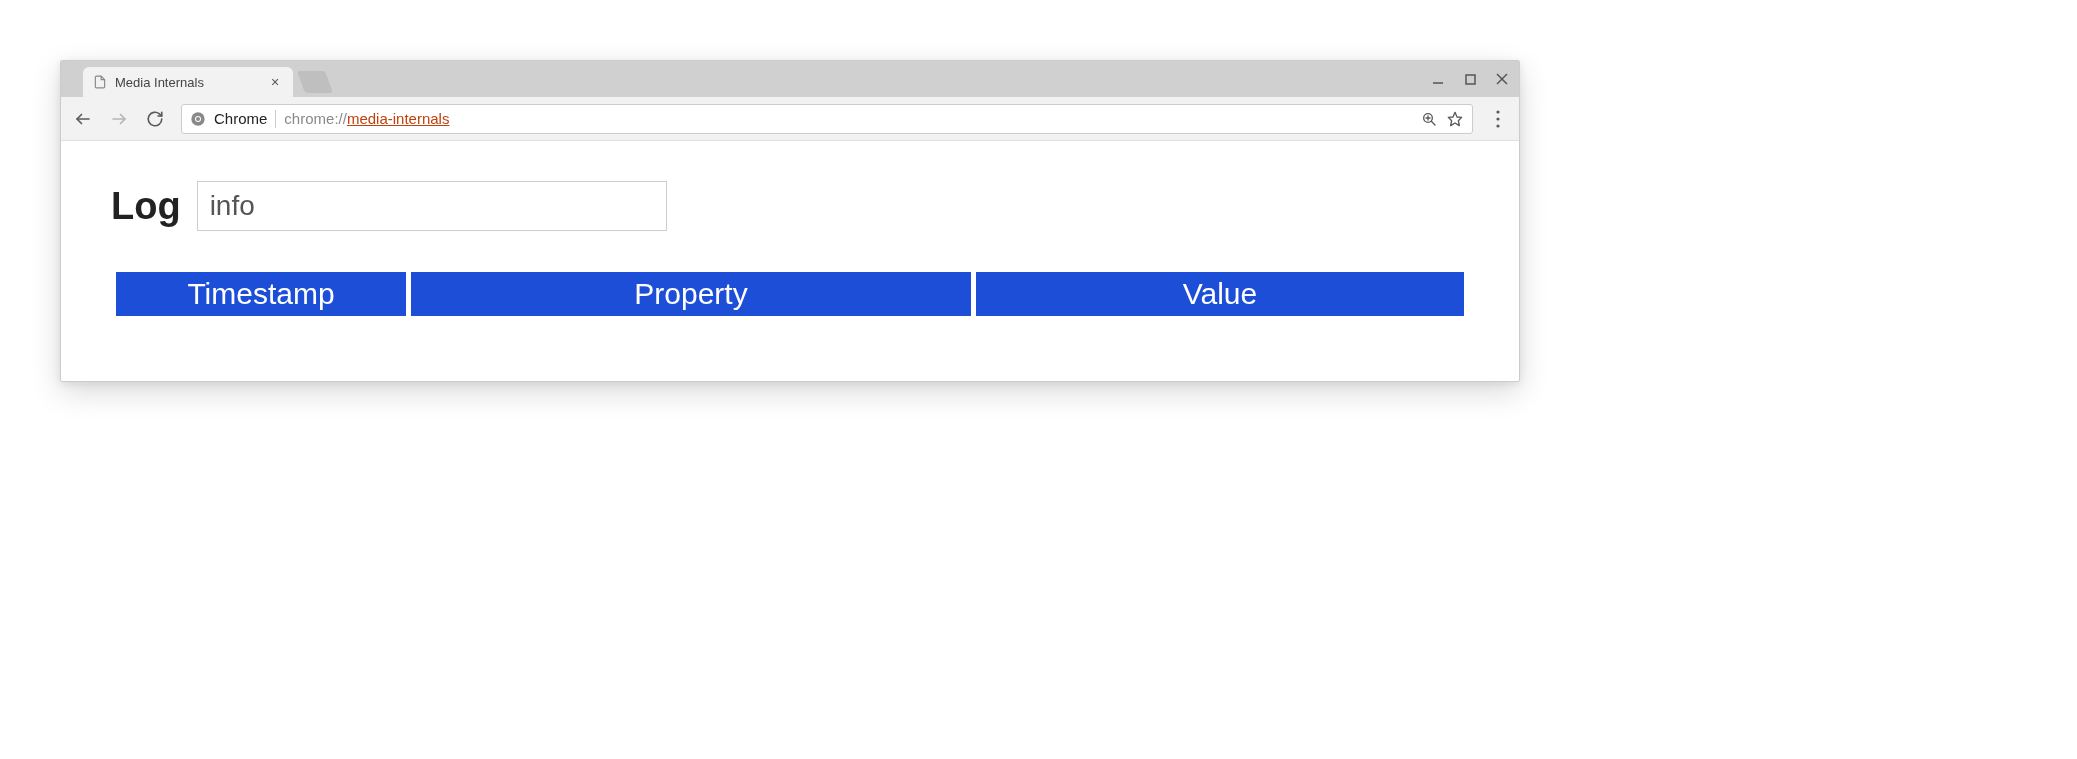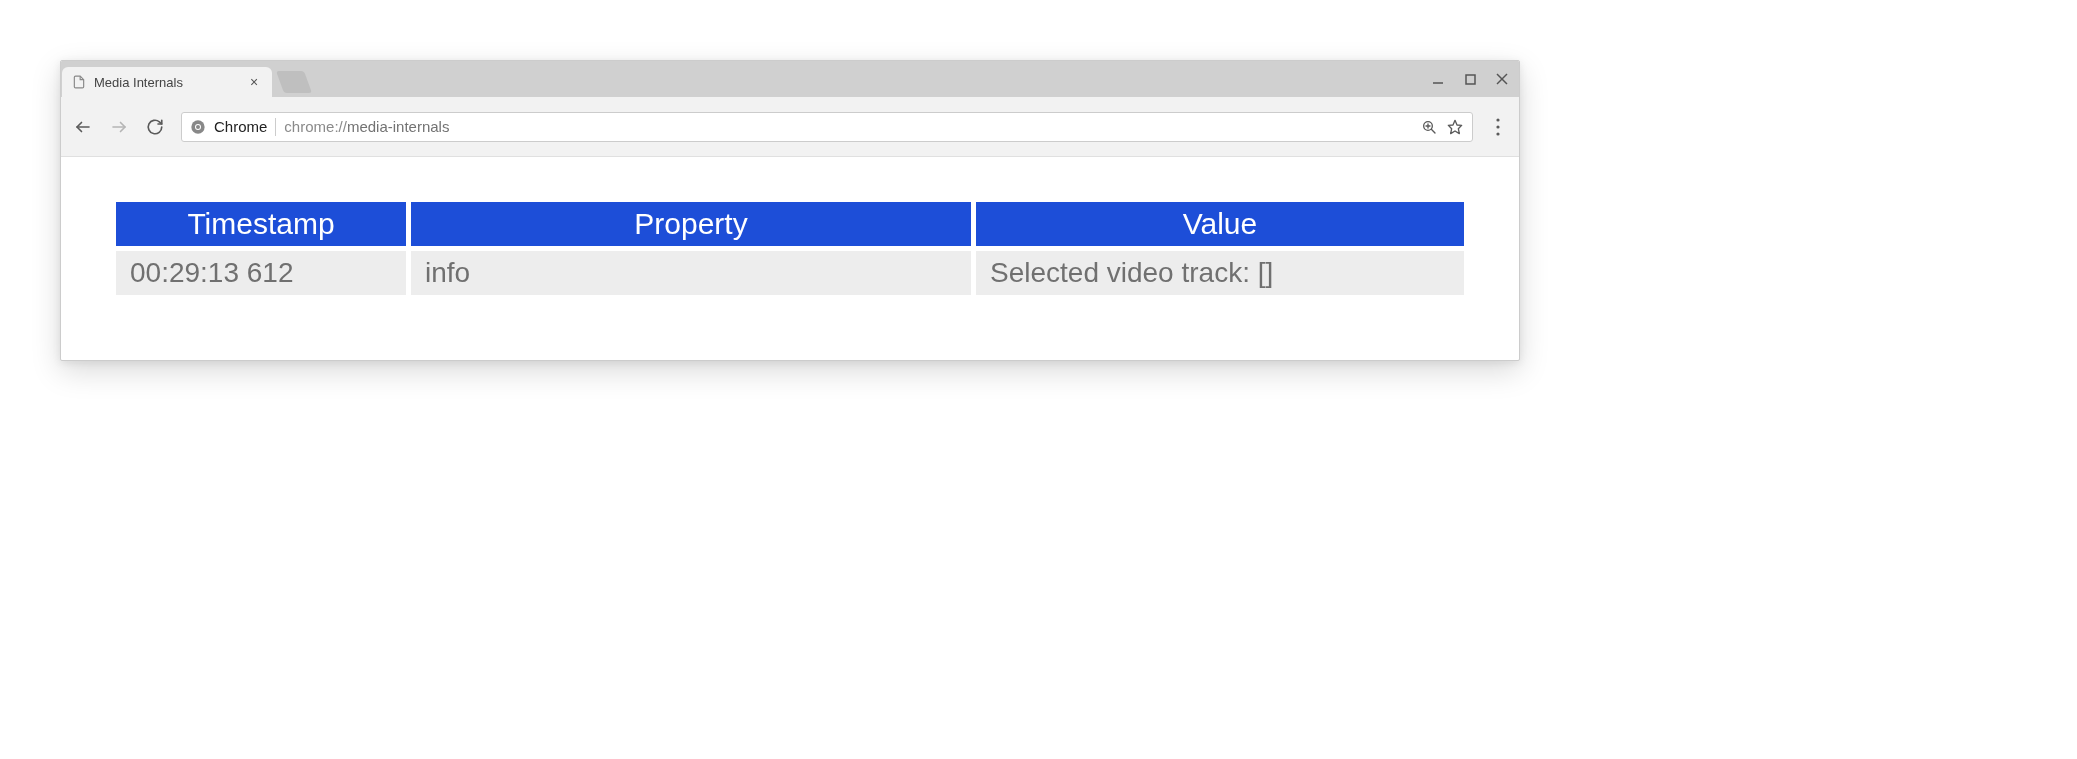--- a/index.html
+++ b/index.html
@@ -15,21 +15,21 @@
       background: #fff;
       border-radius: 2px;
       overflow: hidden;
     }
     
     .tabstrip {
       background: #d0d0d0;
       height: 36px;
       display: flex;
       align-items: flex-end;
-      padding-left: 1px;
+      padding-left: 22px;
       position: relative;
     }
     .tab {
       background: #f2f2f2;
       height: 30px;
       min-width: 210px;
       border-top-left-radius: 6px;
       border-top-right-radius: 6px;
       display: flex;
       align-items: center;
@@ -68,21 +68,21 @@
       display: flex;
       align-items: center;
       gap: 18px;
       color: #555;
       font-size: 14px;
     }
     .wc { width:14px; height:14px; display:flex; align-items:center; justify-content:center; cursor:pointer; }
     
     .toolbar {
       background: #f2f2f2;
-      height: 60px;
+      height: 44px;
       display: flex;
       align-items: center;
       padding: 0 12px;
       gap: 16px;
       border-bottom: 1px solid #e0e0e0;
     }
     .nav-icon {
       color: #5a5a5a;
       width: 20px; height: 20px;
       display:flex; align-items:center; justify-content:center;
@@ -99,21 +99,21 @@
       align-items: center;
       padding: 0 8px;
       gap: 8px;
       font-size: 15px;
       color: #333;
     }
     .omnibox .chrome-icon { width:16px; height:16px; }
     .scheme-label { color: #222; }
     .scheme-divider { width:1px; height:18px; background:#ccc; }
     .url-text { color: #8a8a8a; }
-    .url-path { color: #737373; }
+    .url-path { color: #c2410c; text-decoration: underline; }
     .omnibox-spacer { flex:1; }
     .omnibox-icon { color:#5a5a5a; width:18px; height:18px; display:flex; align-items:center; justify-content:center; cursor:pointer; }
     .menu-icon { color:#5a5a5a; width:18px; display:flex; align-items:center; justify-content:center; cursor:pointer; }
     
     .content {
       padding: 40px 50px 60px 50px;
     }
     .log-header {
       display: flex;
       align-items: center;
@@ -243,37 +243,36 @@
     <span class="menu-icon">
       <svg width="4" height="18" viewBox="0 0 4 18">
           <circle cx="2" cy="2" r="1.6" fill="#5a5a5a"></circle>
           <circle cx="2" cy="9" r="1.6" fill="#5a5a5a"></circle>
           <circle cx="2" cy="16" r="1.6" fill="#5a5a5a"></circle>
         </svg>
     </span>
   </div>
 
   <div class="content">
+    <div class="log-header">
+      <span class="log-title">Log</span>
+      <input class="log-filter" type="text" value="info" style="">
+    </div>
 
     <table class="log">
       <colgroup>
         <col class="col-ts">
           <col class="col-prop">
           <col>
       </colgroup>
       <thead>
         <tr>
           <th>Timestamp</th>
           <th>Property</th>
           <th>Value</th>
         </tr>
       </thead>
       <tbody>
-        <tr>
-          <td>00:29:13 612</td>
-          <td>info</td>
-          <td>Selected video track: []</td>
-        </tr>
       </tbody>
     </table>
   </div>
 
 </div>
 
 </body></html>

